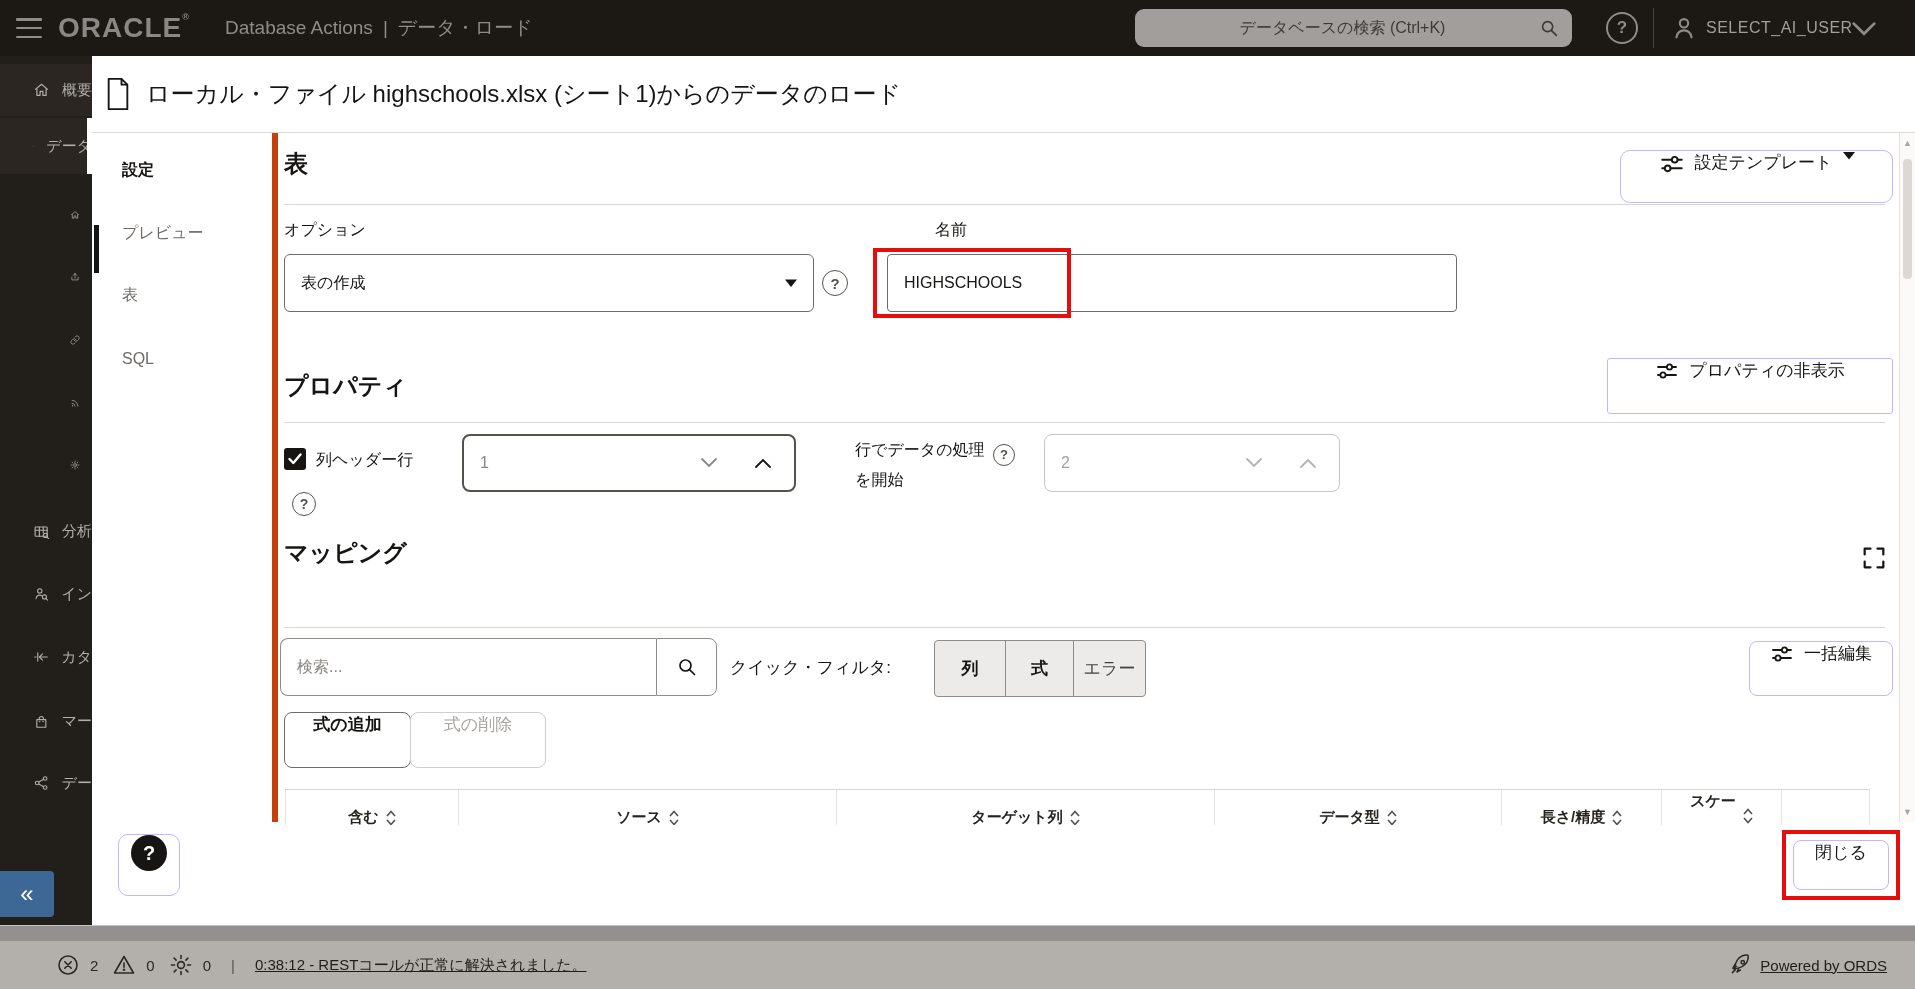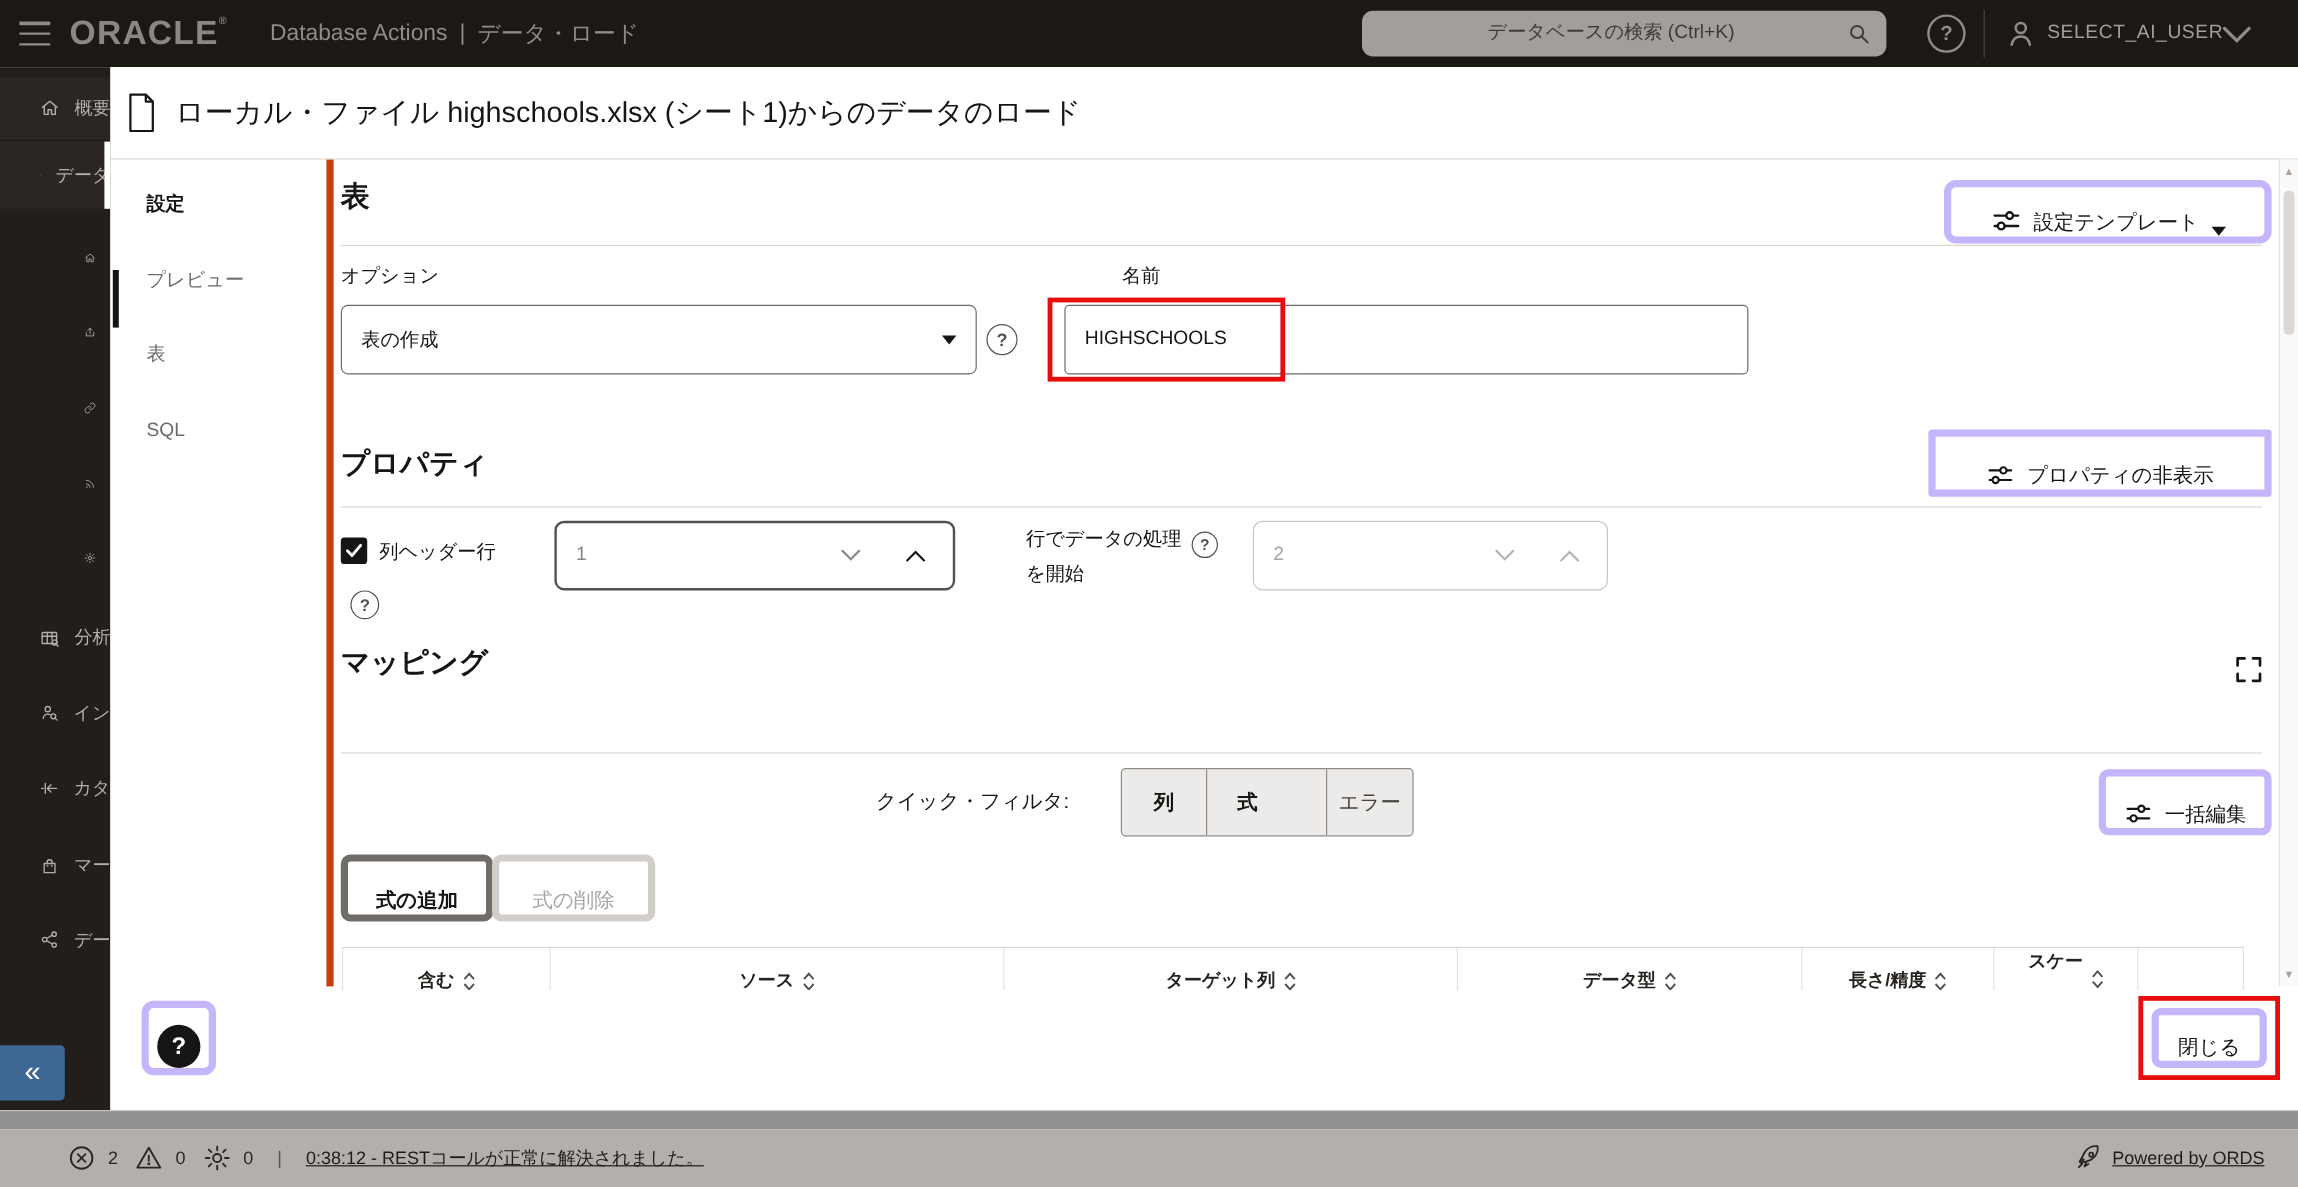--- a/index.html
+++ b/index.html
@@ -45,21 +45,21 @@
   .dlg-title { font-size:24px; color:#161513; }
   .tabs-col { position:absolute; left:0; top:77px; width:186px; height:689px; border-right:6px solid #c2410c; }
   .tab { position:absolute; left:30px; font-size:16px; color:#6e6a66; cursor:pointer; white-space:nowrap; }
   .tab.active { color:#161513; font-weight:700; }
   .tab-indicator { position:absolute; left:2px; top:92px; width:5px; height:48px; background:#161513; }
 
   .h-sec { font-size:24px; font-weight:700; color:#161513; }
   .rule { position:absolute; height:0; border-top:1px solid #d9d6d2; }
   .f-label { font-size:16px; color:#161513; }
 
-  .btn { display:flex; align-items:flex-end; justify-content:center; gap:10px; background:#fff; border:6px solid #c4b5fd; border-radius:8px; font-size:17px; color:#161513; cursor:pointer; }
+  .btn { display:flex; align-items:flex-start; justify-content:center; gap:10px; background:#fff; border:1px solid #c4b5fd; border-radius:8px; font-size:17px; color:#161513; cursor:pointer; }
   .btn.square { border-radius:3px; }
   .btn.primaryish { font-weight:700; border-color:#706d69; }
   .btn.disabled { color:#a7a3a0; border-color:#d2cfcb; cursor:default; }
 
   .field { position:absolute; background:#fff; border:1px solid #6f6c68; border-radius:6px; display:flex; align-items:center; padding:0 16px; font-size:16px; }
   .select-caret { position:absolute; right:16px; top:50%; transform:translateY(-50%); }
   input.text-input { font-family:inherit; font-size:16px; color:#161513; border:1px solid #6f6c68; border-radius:4px; padding:0 16px; outline:none; }
   .spinner { position:absolute; background:#fff; border:2px solid #55524e; border-radius:8px; display:flex; align-items:center; padding:0 16px; font-size:16px; color:#8a8682; }
   .spinner.disabled { border:1px solid #c9c6c2; color:#a6a29e; }
   .sp-chev { position:absolute; top:50%; transform:translateY(-50%); display:flex; }
@@ -346,25 +346,34 @@
     <div class="abs" style="left:1762px;top:482px;width:40px;height:40px;display:flex;align-items:center;justify-content:center;cursor:pointer;">
       <svg class="icn" width="28" height="28" viewBox="0 0 24 24" fill="none" stroke="#161513" stroke-width="1.9" stroke-linecap="round" stroke-linejoin="round">
           <path d="M4 9V4h5"></path>
           <path d="M15 4h5v5"></path>
           <path d="M20 15v5h-5"></path>
           <path d="M9 20H4v-5"></path>
         </svg>
     </div>
     <div class="rule" style="left:192px;top:571px;width:1601px;"></div>
 
+    <div class="search-wrap" style="left:188px;top:582px;">
+      <input type="text" placeholder="検索..." style="">
+      <div class="search-btn">
+        <svg class="icn" width="24" height="24" viewBox="0 0 24 24" fill="none" stroke="#161513" stroke-width="1.7" stroke-linecap="round">
+            <circle cx="10.5" cy="10.5" r="5.5"></circle>
+            <path d="M14.8 14.8L19.5 19.5"></path>
+          </svg>
+      </div>
+    </div>
     <div class="abs" style="left:638px;top:582px;height:58px;display:flex;align-items:center;font-size:17px;color:#161513;">クイック・フィルタ:</div>
     <div class="filter-group" style="left:842px;top:584px;height:57px;">
       <div class="filter-seg bold" style="width:70px;">列</div>
       <div class="filter-seg bold" style="width:68px;">式</div>
-      <div class="filter-seg" style="width:72px;color:#44413d;margin-left:32px;">エラー</div>
+      <div class="filter-seg" style="width:72px;color:#44413d;">エラー</div>
     </div>
     <button class="btn abs" style="left:1657px;top:585px;width:144px;height:55px;">
       <svg class="icn" width="24" height="24" viewBox="0 0 24 24" fill="none" stroke="#161513" stroke-width="1.8" stroke-linecap="round">
           <path d="M3 8h18"></path>
           <circle cx="14.5" cy="8" r="2.6" fill="#fff"></circle>
           <path d="M3 16h18"></path>
           <circle cx="8" cy="16" r="2.6" fill="#fff"></circle>
         </svg>
       <span>一括編集</span>
     </button>

